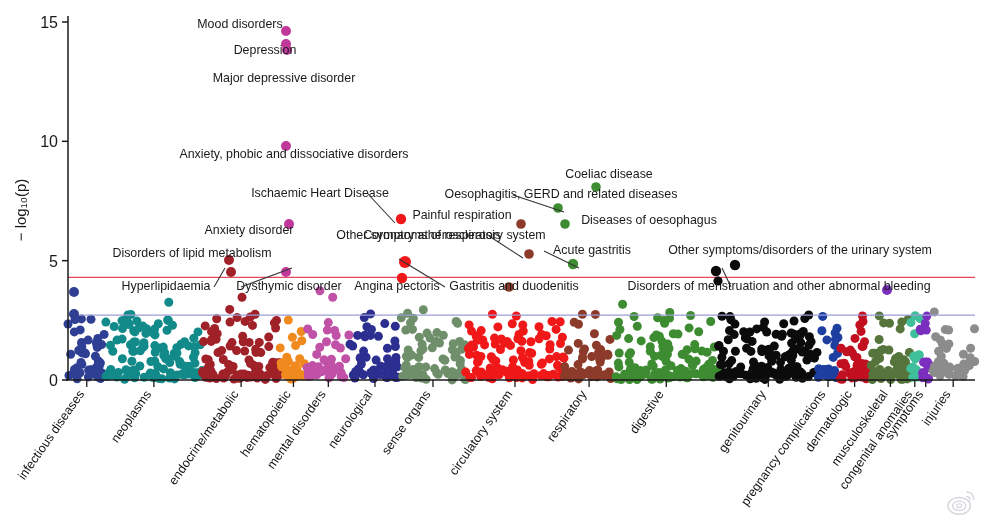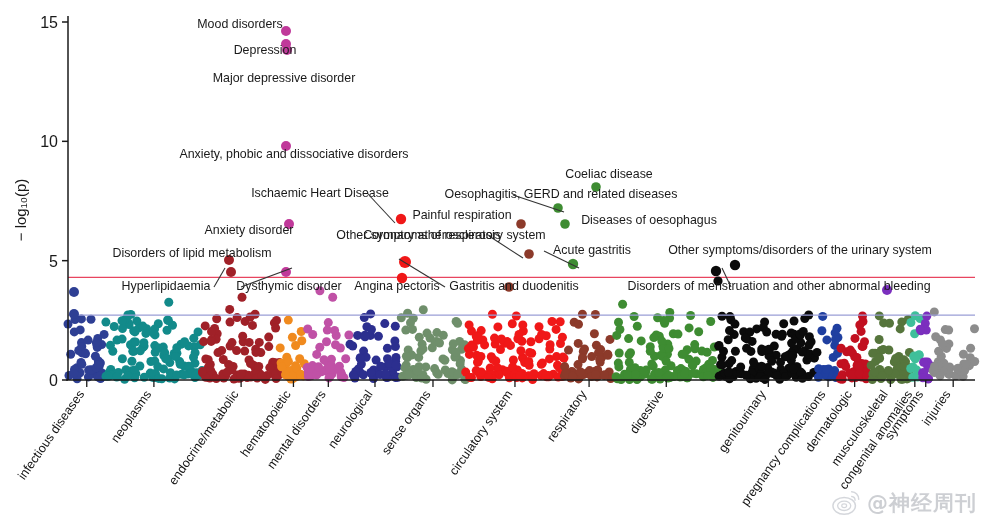--- a/index.html
+++ b/index.html
@@ -1309,16 +1309,15 @@
   </svg>
 
   <div class="watermark">
     <svg class="wm-logo" viewBox="0 0 32 32">
       <ellipse cx="13" cy="19" rx="12" ry="9" fill="none" stroke="#9aa0ab" stroke-width="1.6"></ellipse>
       <ellipse cx="13" cy="19" rx="7" ry="5" fill="none" stroke="#9aa0ab" stroke-width="1.4"></ellipse>
       <ellipse cx="13" cy="19" rx="2.6" ry="2" fill="none" stroke="#9aa0ab" stroke-width="1.3"></ellipse>
       <path d="M21 4 a8 8 0 0 1 7.5 8" fill="none" stroke="#9aa0ab" stroke-width="1.6" stroke-linecap="round"></path>
       <path d="M21 9 a4 4 0 0 1 3.6 4" fill="none" stroke="#9aa0ab" stroke-width="1.5" stroke-linecap="round"></path>
     </svg>
-    <span class="wm-text">@神经周刊</span>
   </div>
 
 </div>
 
 </body></html>

